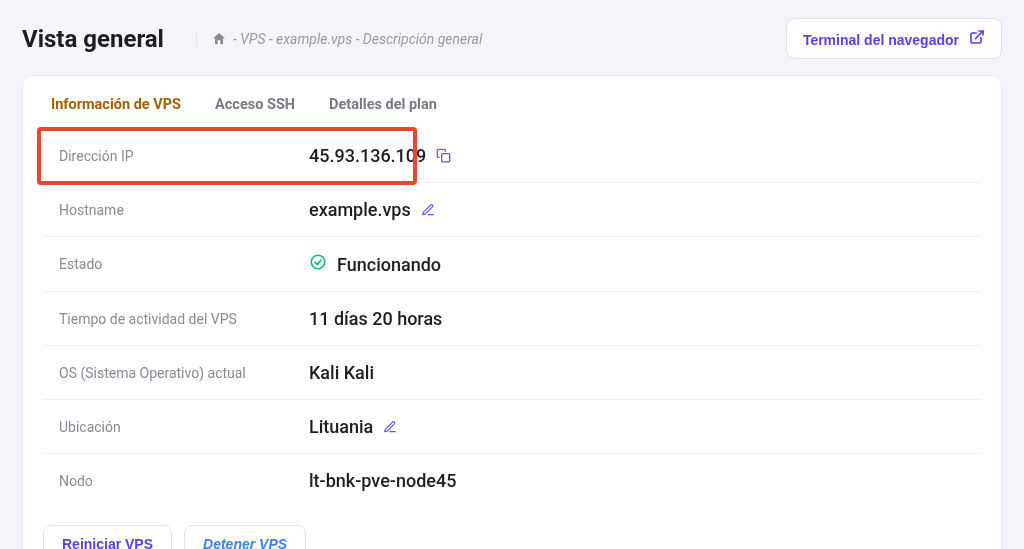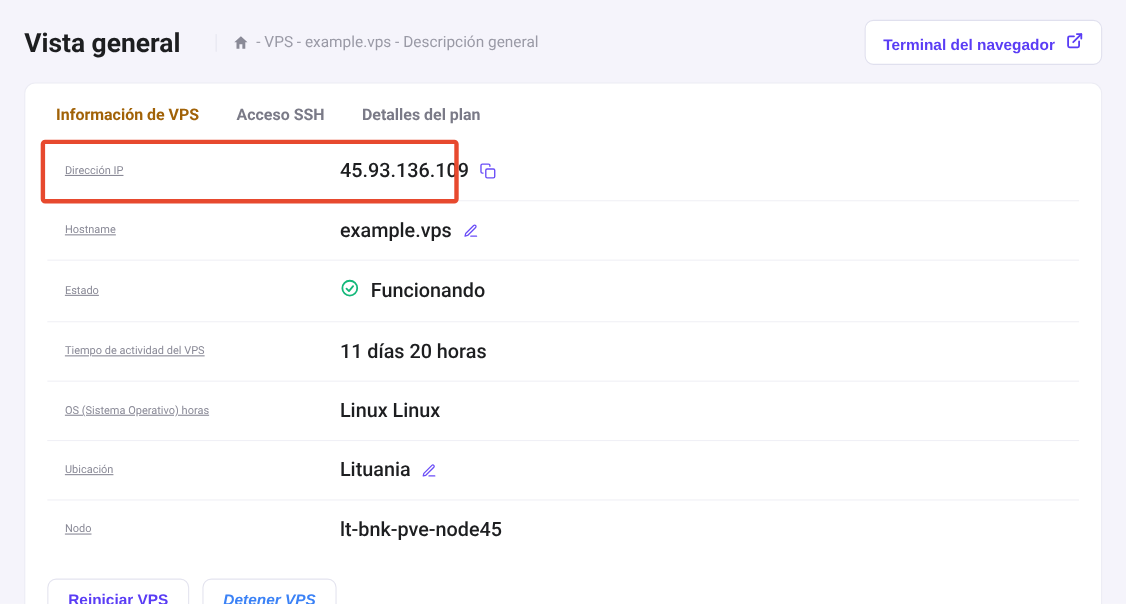--- a/index.html
+++ b/index.html
@@ -31,20 +31,21 @@
     color: #1d1e20;
   }
   .breadcrumb {
     display: flex;
     align-items: center;
     gap: 6px;
     color: #9a9aa6;
     font-size: 14px;
     padding-left: 14px;
     border-left: 1px solid #e5e5ef;
+    font-style: italic;
   }
   .breadcrumb .home-icon svg { display:block; }
   .terminal-btn {
     display: flex;
     align-items: flex-end;
     gap: 10px;
     border: 1px solid #e0e0ee;
     background: #fff;
     color: #5a3df5;
     font-weight: 700;
@@ -89,22 +90,21 @@
   .row {
     display: flex;
     align-items: center;
     padding: 16px 10px 16px 16px;
     border-bottom: 1px solid #f0f0f6;
   }
   .row:last-of-type { border-bottom: none; }
   .row-label {
     width: 250px;
     color: #8a8a97;
-    font-size: 10px;
-    text-decoration: underline;
+    font-size: 14px;
   }
   .row-value {
     display: flex;
     align-items: center;
     gap: 10px;
     font-size: 18px;
     color: #1d1e20;
     font-weight: 500;
   }
   .icon-btn {
@@ -211,23 +211,23 @@
       </div>
 
       <div class="row">
         <div class="row-label">Tiempo de actividad del VPS</div>
         <div class="row-value">
           <span>11 días 20 horas</span>
         </div>
       </div>
 
       <div class="row">
-        <div class="row-label">OS (Sistema Operativo) horas</div>
-        <div class="row-value">
-          <span>Linux Linux</span>
+        <div class="row-label">OS (Sistema Operativo) actual</div>
+        <div class="row-value">
+          <span>Kali Kali</span>
         </div>
       </div>
 
       <div class="row">
         <div class="row-label">Ubicación</div>
         <div class="row-value">
           <span>Lituania</span>
           <span class="icon-btn">
             <svg width="14" height="14" viewBox="0 0 24 24" fill="none" stroke="#6a4df7" stroke-width="2" stroke-linecap="round" stroke-linejoin="round">
                 <path d="M12 20h9"></path>

